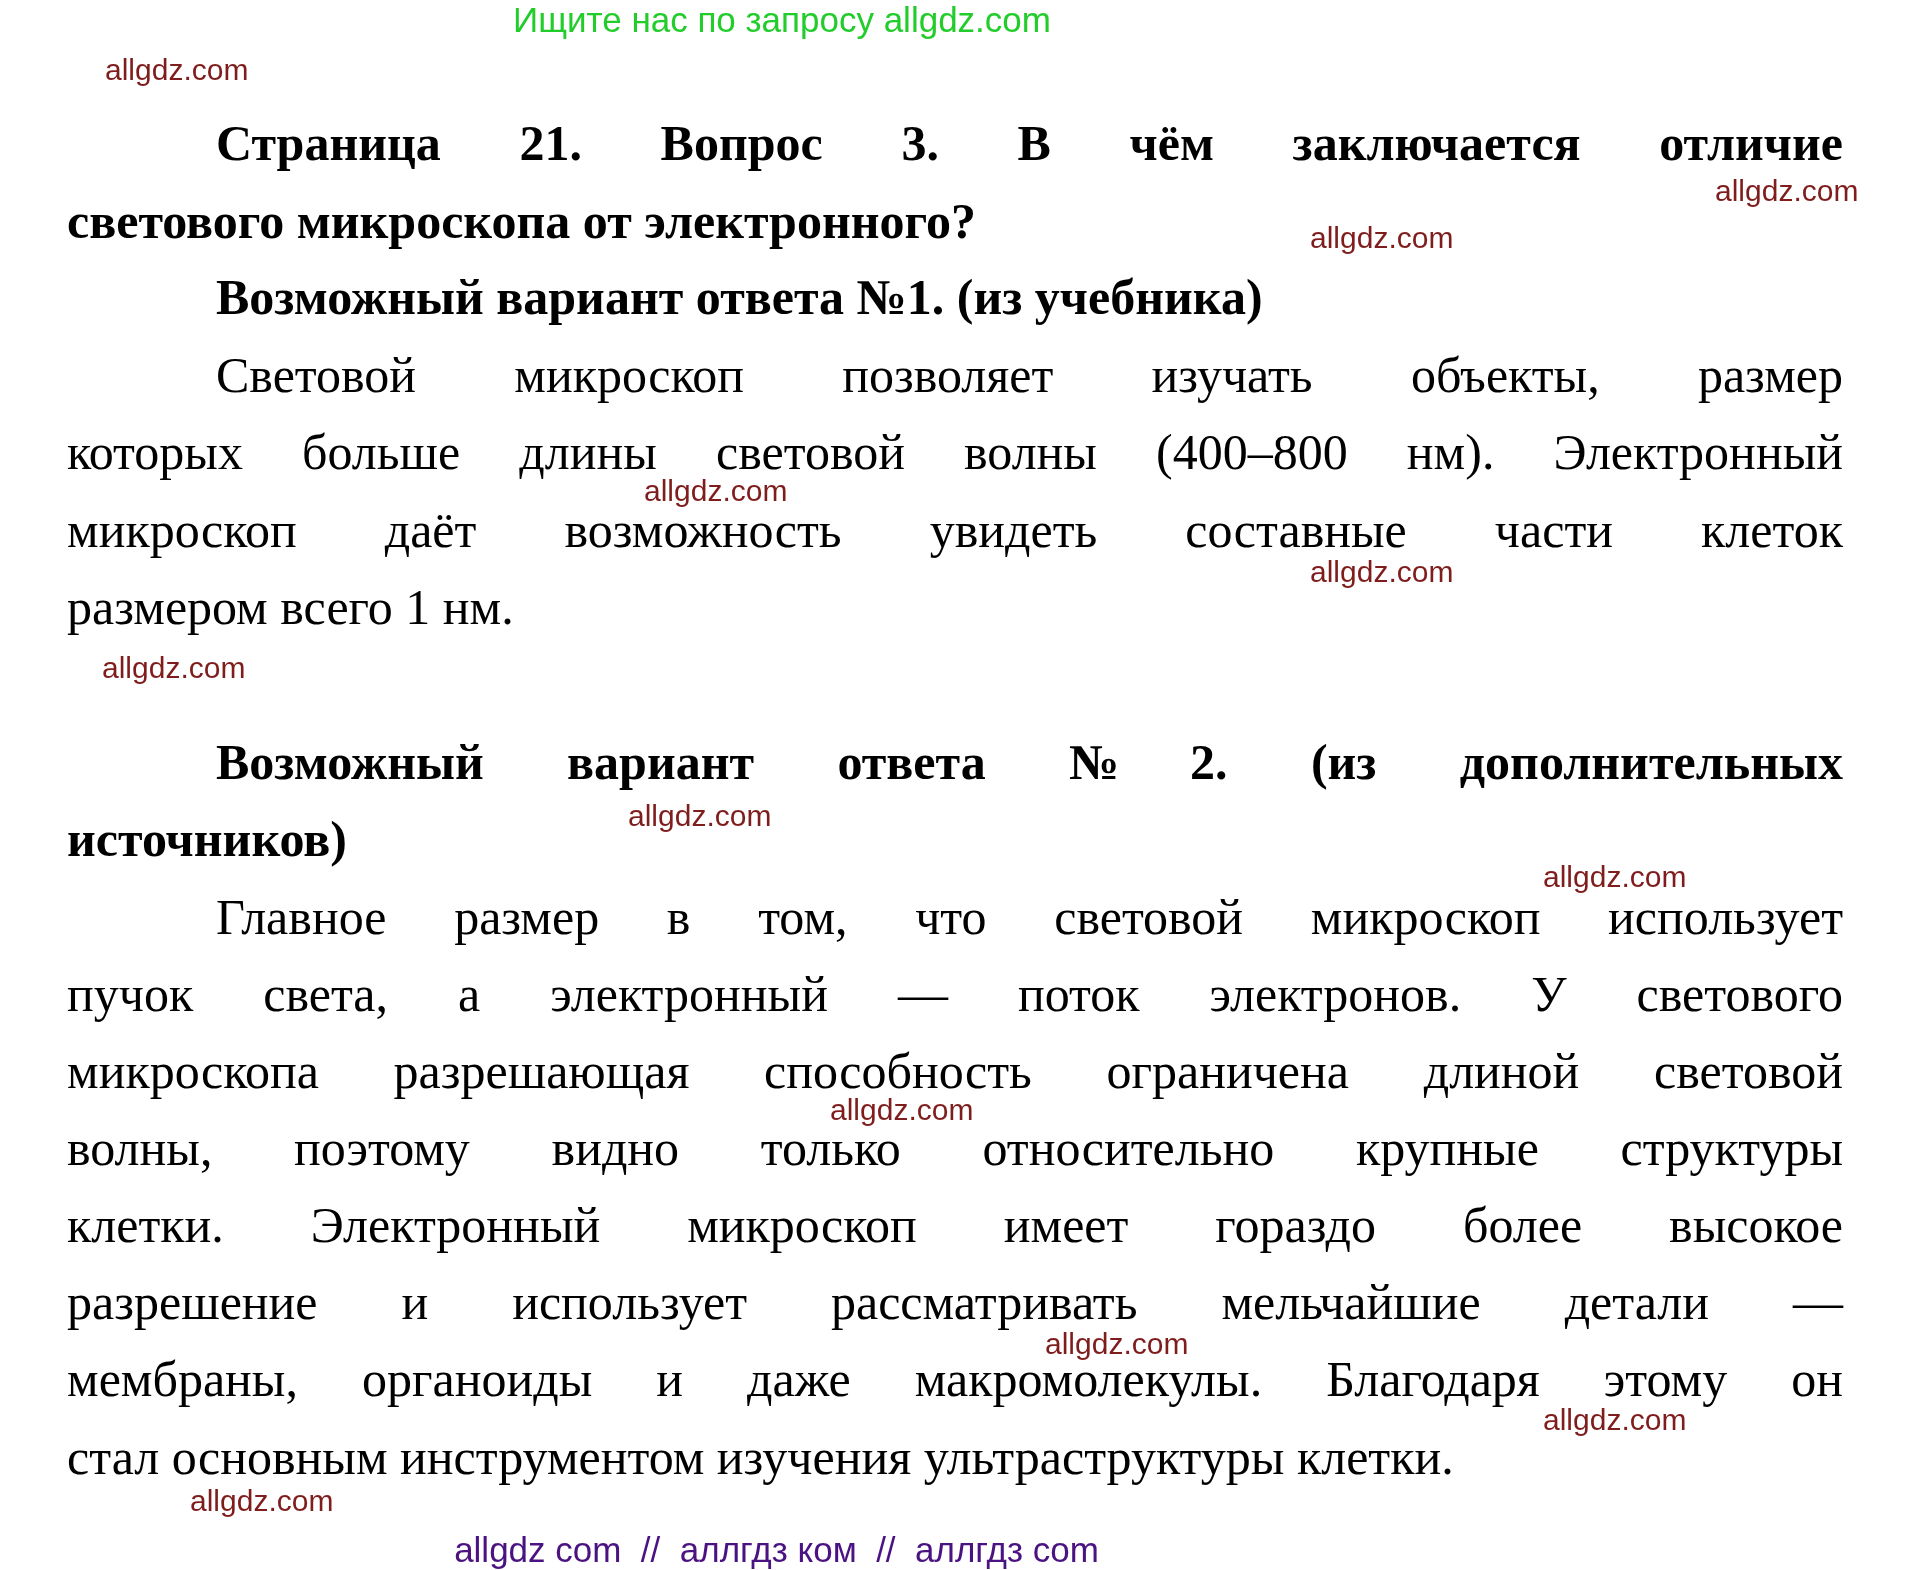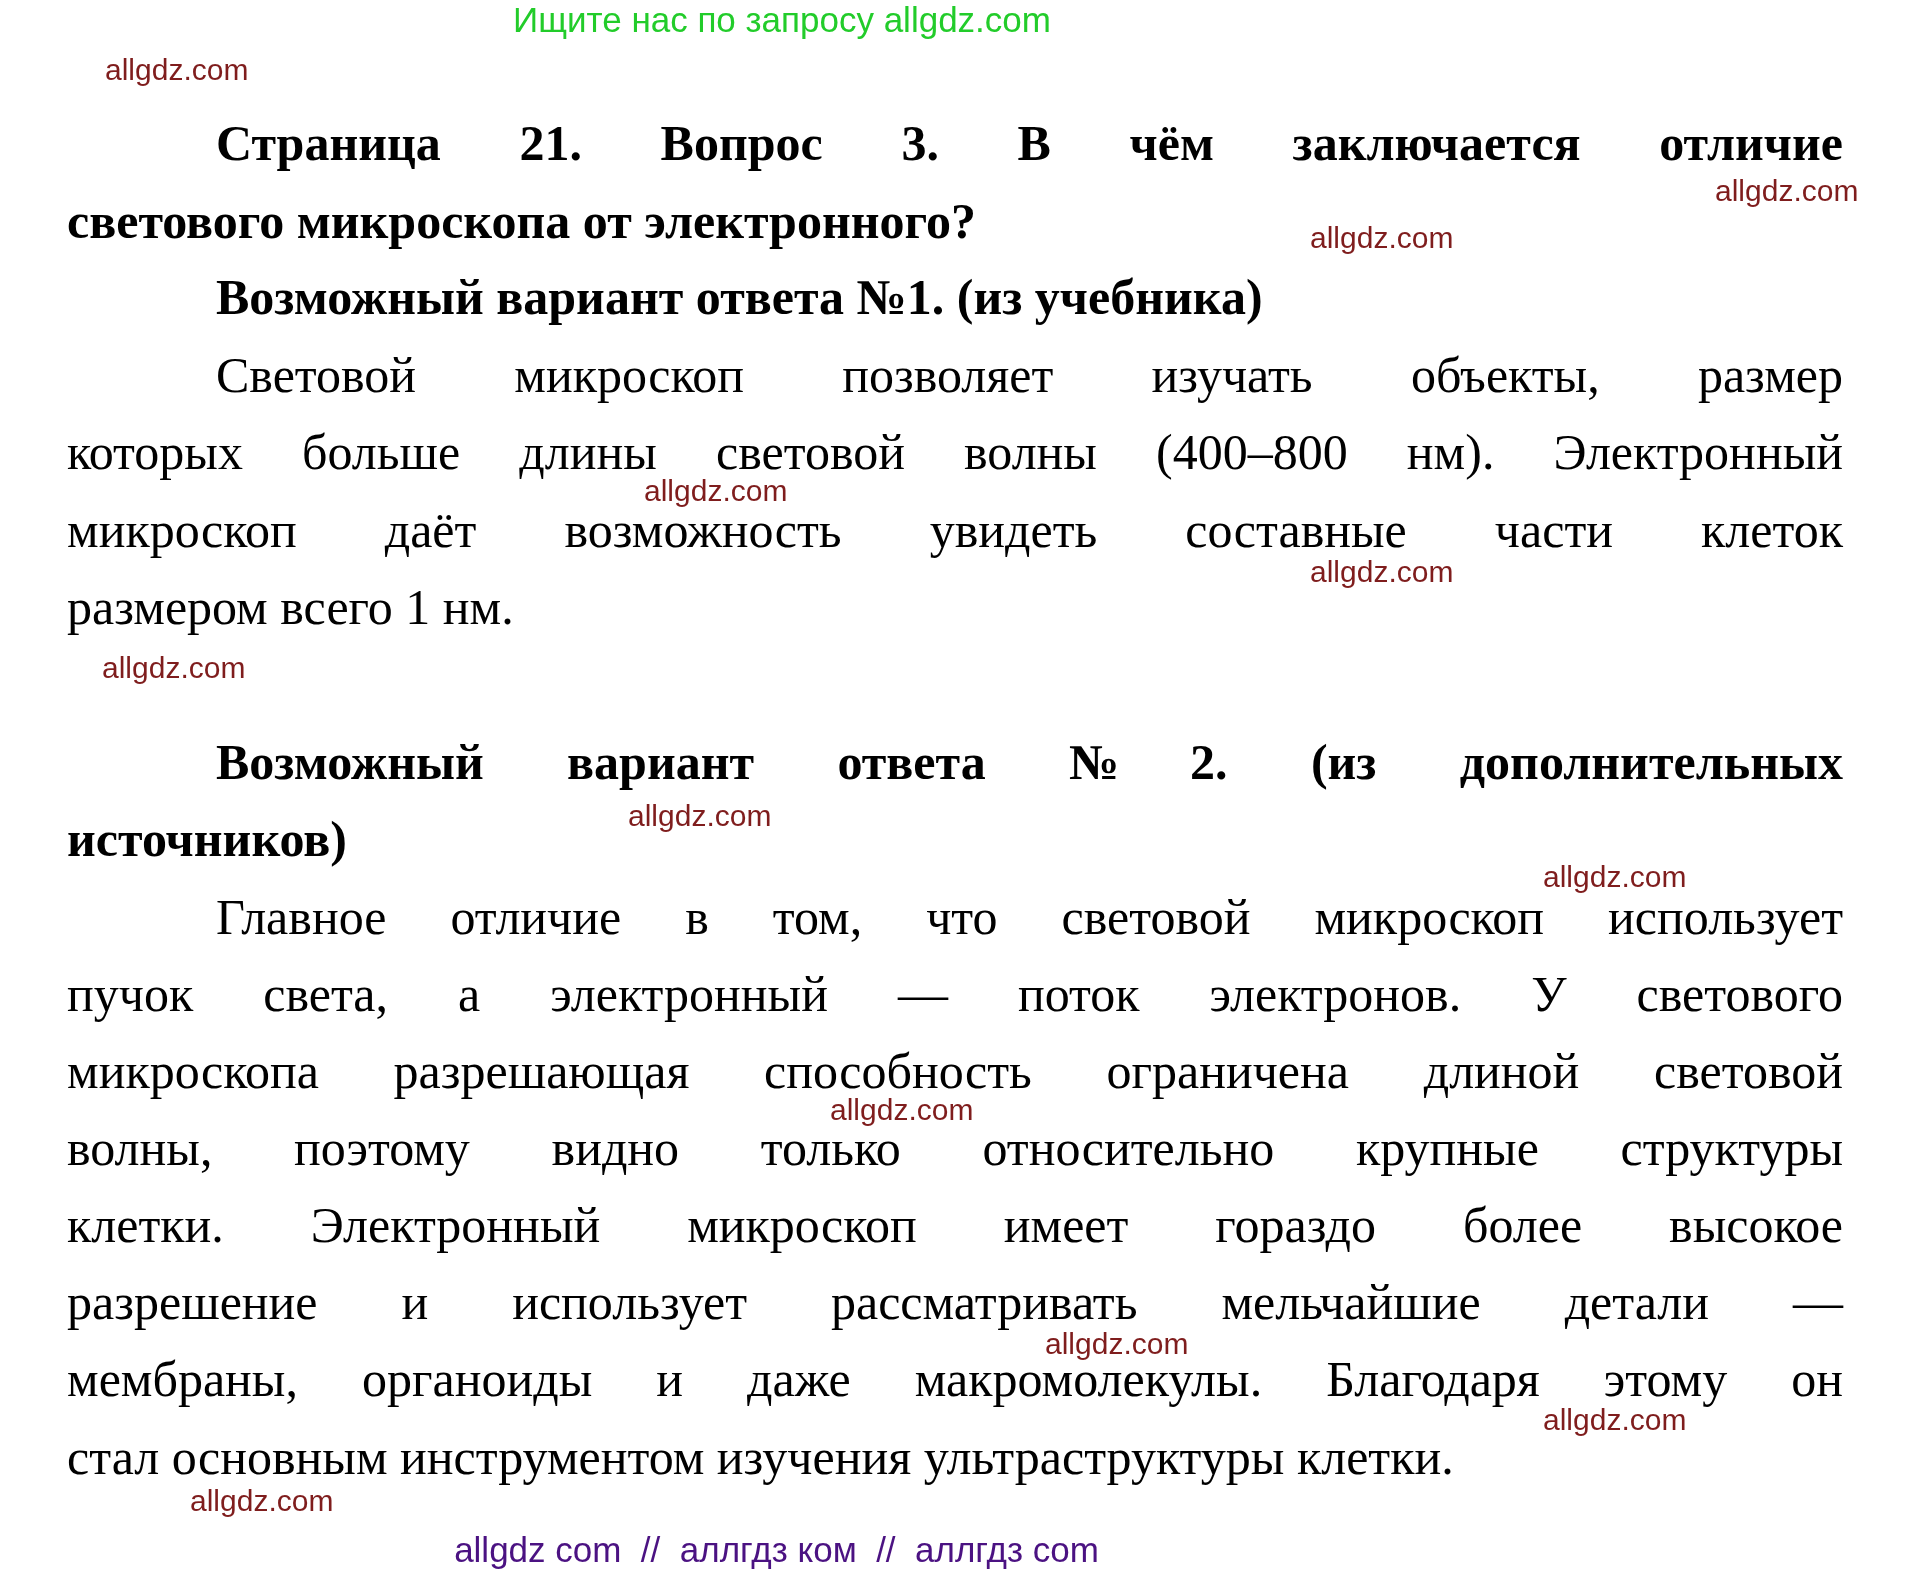--- a/index.html
+++ b/index.html
@@ -38,21 +38,21 @@
 <div class="line" style="top:497px;">микроскоп даёт возможность увидеть составные части клеток</div>
 <div class="wm" style="left:1310px;top:556px;">allgdz.com</div>
 <div class="line last" style="top:574px;">размером всего 1 нм.</div>
 <div class="wm" style="left:102px;top:652px;">allgdz.com</div>
 
 <div class="line indent b" style="top:729px;">Возможный вариант ответа №2. (из дополнительных</div>
 <div class="wm" style="left:628px;top:800px;">allgdz.com</div>
 <div class="line b last" style="top:806px;">источников)</div>
 <div class="wm" style="left:1543px;top:861px;">allgdz.com</div>
 
-<div class="line indent" style="top:884px;">Главное отличие в том, что световой микроскоп использует</div>
+<div class="line indent" style="top:884px;">Главное размер в том, что световой микроскоп использует</div>
 <div class="line" style="top:961px;">пучок света, а электронный — поток электронов. У светового</div>
 <div class="line" style="top:1038px;">микроскопа разрешающая способность ограничена длиной световой</div>
 <div class="wm" style="left:830px;top:1094px;">allgdz.com</div>
 <div class="line" style="top:1115px;">волны, поэтому видно только относительно крупные структуры</div>
 <div class="line" style="top:1192px;">клетки. Электронный микроскоп имеет гораздо более высокое</div>
 <div class="line" style="top:1269px;">разрешение и использует рассматривать мельчайшие детали —</div>
 <div class="wm" style="left:1045px;top:1328px;">allgdz.com</div>
 <div class="line" style="top:1346px;">мембраны, органоиды и даже макромолекулы. Благодаря этому он</div>
 <div class="wm" style="left:1543px;top:1404px;">allgdz.com</div>
 <div class="line last" style="top:1424px;">стал основным инструментом изучения ультраструктуры клетки.</div>

